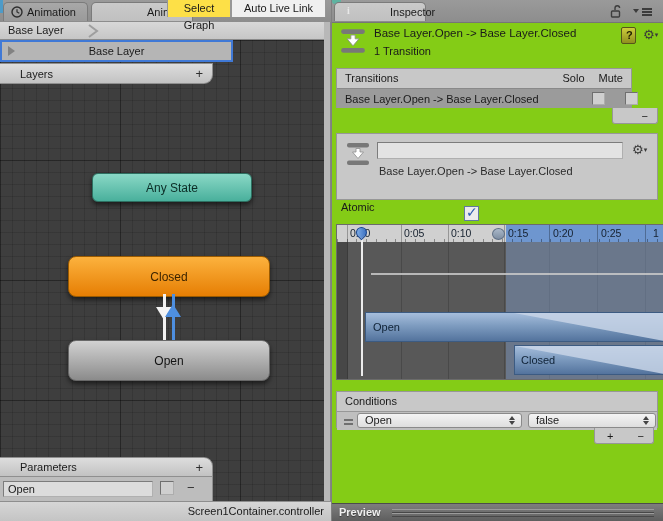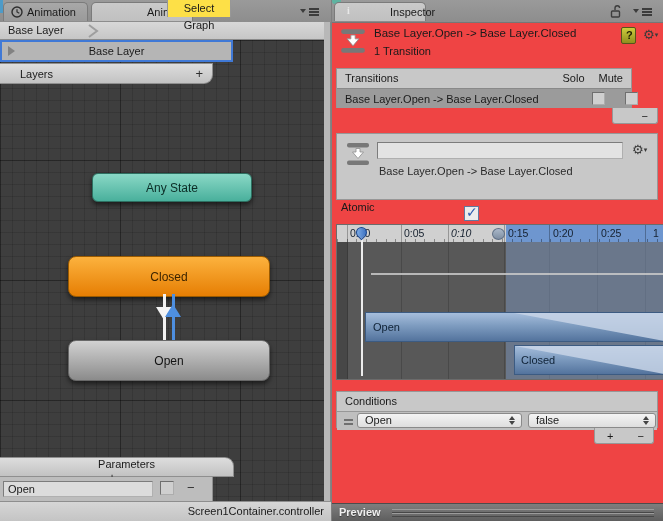--- a/index.html
+++ b/index.html
@@ -53,21 +53,21 @@
 
   .param-field{position:absolute;background:#dcdcdc;border:1px solid;border-color:#7c7c7c #b0b0b0 #b0b0b0 #7c7c7c;box-sizing:border-box;font-family:inherit;font-size:11px;padding:0 4px;color:#1a1a1a;}
   .checkbox{position:absolute;background:#cfcfcf;border:1px solid;border-color:#6f6f6f #adadad #adadad #6f6f6f;box-sizing:border-box;cursor:pointer;}
   .checkbox.lite{background:#ececec;border-color:#62799f;}
   .checkbox.checked::after{content:"✓";position:absolute;left:1px;top:-3px;font-size:14px;font-weight:bold;color:#2d5cb0;}
   .mini-btn{position:absolute;color:#2e2e2e;font-size:13px;cursor:pointer;}
 
   .statusbar{left:0;top:501px;width:331px;height:20px;background:linear-gradient(#d6d6d6,#c4c4c4);border-top:1px solid #8e8e8e;box-sizing:border-box;text-align:right;line-height:19px;padding-right:7px;}
 
   
-  .rpane{left:332px;top:0;width:331px;height:521px;background:#ef4444;}
+  .rpane{left:332px;top:0;width:331px;height:521px;background:#84cc16;}
   .rpane .abs{position:absolute;}
 
   .box{background:#c8c8c8;border:1px solid #979797;box-sizing:border-box;}
   .box-hdr{height:19px;line-height:19px;padding:0 8px;display:flex;}
   .list-footer{background:#c8c8c8;border:1px solid #979797;border-top:none;border-radius:0 0 3px 3px;box-sizing:border-box;display:flex;align-items:center;justify-content:flex-end;}
 
   .tfield{position:absolute;background:#e3e3e3;border:1px solid;border-color:#7c7c7c #afafaf #afafaf #7c7c7c;box-sizing:border-box;font-family:inherit;font-size:11px;padding:0 4px;}
 
   .gear{font-size:13px;color:#3a3a3a;line-height:13px;cursor:pointer;}
   .gear .dd{font-size:7px;vertical-align:2px;}
@@ -134,20 +134,21 @@
     <span class="caret"></span>
       <span class="lines"></span>
   </div>
 
   <div class="abs toolbar"></div>
   <div class="abs" style="left:8px;top:24px;">Base Layer</div>
   <svg class="abs" style="left:86px;top:24px;" width="14" height="14" viewBox="0 0 14 14">
     <path d="M3 1 L11 7 L3 13" fill="none" stroke="#9e9e9e" stroke-width="2"></path>
   </svg>
   <div class="abs toolbtn" style="left:167px;width:64px;background:#fde047;">Select Graph</div>
+  <div class="abs toolbtn" style="left:231px;width:95px;background:#f0f0f0;">Auto Live Link</div>
 
   <div class="abs graph"></div>
   <div class="abs divider"></div>
 
   <div class="abs layer-row">
     <span class="fold-tri"></span>
     <span class="lbl">Base Layer</span>
   </div>
   <div class="abs mini-panel-bar" style="left:0;top:63px;width:213px;height:21px;border-left:none;border-radius:0 0 9px 0;">
     <span class="t">Layers</span>
@@ -156,21 +157,21 @@
 
   <div class="node teal" style="left:92px;top:173px;width:158px;height:27px;">Any State</div>
   <div class="node orange" style="left:68px;top:256px;width:200px;height:39px;border-radius:8px;">Closed</div>
   <div class="node gray" style="left:68px;top:340px;width:200px;height:39px;border-radius:8px;">Open</div>
 
   <div class="tline" style="left:163px;top:294px;height:46px;background:#f2f2f2;"></div>
   <div class="tline" style="left:172px;top:294px;height:46px;background:#4e8fe0;"></div>
   <div class="arrow" style="left:156px;top:307px;border-left:8px solid transparent;border-right:8px solid transparent;border-top:13px solid #f4f4f4;"></div>
   <div class="arrow" style="left:165px;top:304px;border-left:8px solid transparent;border-right:8px solid transparent;border-bottom:13px solid #4e8fe0;"></div>
 
-  <div class="abs mini-panel-bar" style="left:0;top:457px;width:234px;height:20px;border-left:none;border-radius:0 9px 0 0;flex-direction:column;">
+  <div class="abs mini-panel-bar" style="left:0;top:457px;width:213px;height:20px;border-left:none;border-radius:0 9px 0 0;">
     <span class="t">Parameters</span>
     <span class="plus">+</span>
   </div>
   <div class="abs" style="left:0;top:477px;width:213px;height:24px;background:#bdbdbd;border-right:1px solid #8f8f8f;box-sizing:border-box;">
     <input class="param-field" style="left: 3px; top: 4px; width: 150px; height: 16px;" value="Open">
     <div class="checkbox" style="left:160px;top:4px;width:14px;height:14px;"></div>
     <span class="mini-btn" style="left:187px;top:3px;">−</span>
   </div>
 
   <div class="abs statusbar">Screen1Container.controller</div>
@@ -239,21 +240,21 @@
         <div class="minor"></div>
         <div class="tickline" style="left:10px;"></div>
           <div class="tickline" style="left:64px;"></div>
         <div class="tickline" style="left:111px;"></div>
           <div class="tickline" style="left:167px;"></div>
         <div class="tickline" style="left:212px;"></div>
           <div class="tickline" style="left:260px;"></div>
         <div class="tickline" style="left:308px;"></div>
         <span class="ticklbl" style="left:13px;">0:00</span>
         <span class="ticklbl" style="left:67px;">0:05</span>
-        <span class="ticklbl" style="left:114px;font-style:italic;">0:10</span>
+        <span class="ticklbl" style="left:114px;">0:10</span>
         <span class="ticklbl" style="left:171px;">0:15</span>
         <span class="ticklbl" style="left:216px;">0:20</span>
         <span class="ticklbl" style="left:264px;">0:25</span>
         <span class="ticklbl" style="left:316px;">1</span>
         <div style="position:absolute;left:155px;top:3px;width:13px;height:12px;border-radius:50%;background:linear-gradient(#aab8c9,#7e8ea2);border:1px solid #5e6f85;box-sizing:border-box;"></div>
         <div class="playhead" style="left:19px;top:2px;"></div>
       </div>
 
       <div style="position:absolute;left:0;top:17px;width:327px;height:137px;overflow:hidden;">
         <div style="position:absolute;left:0;top:0;width:11px;height:137px;background:#474747;"></div>

